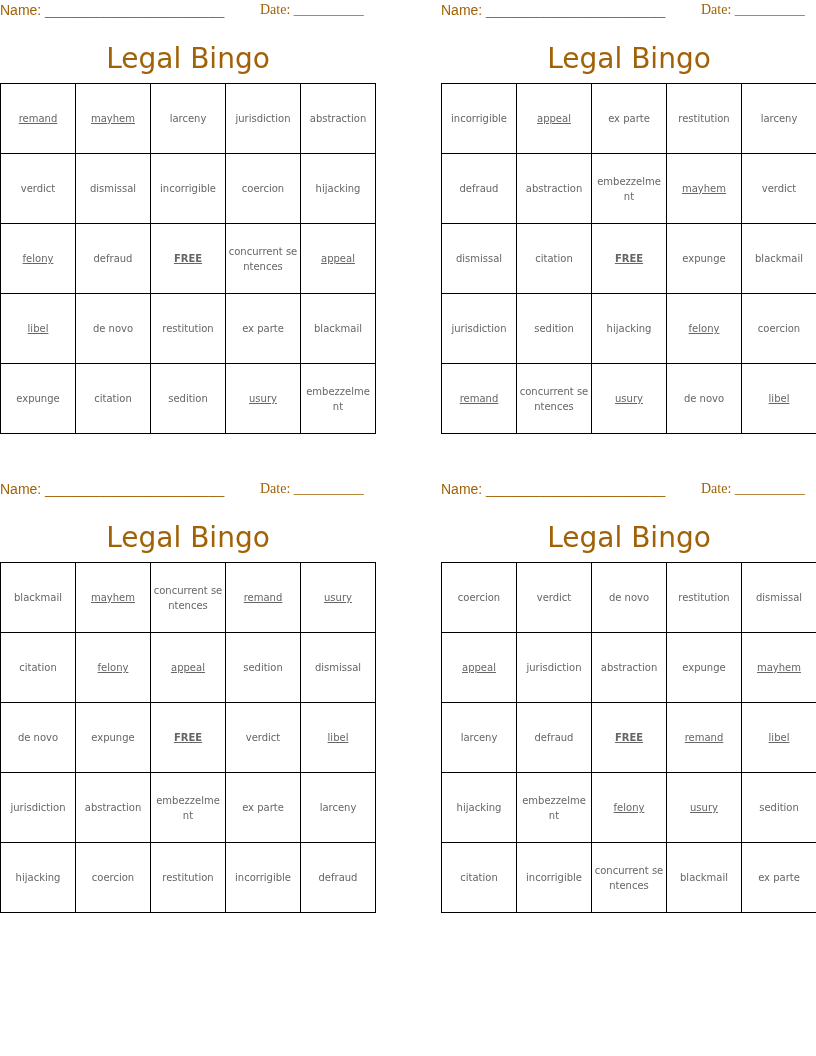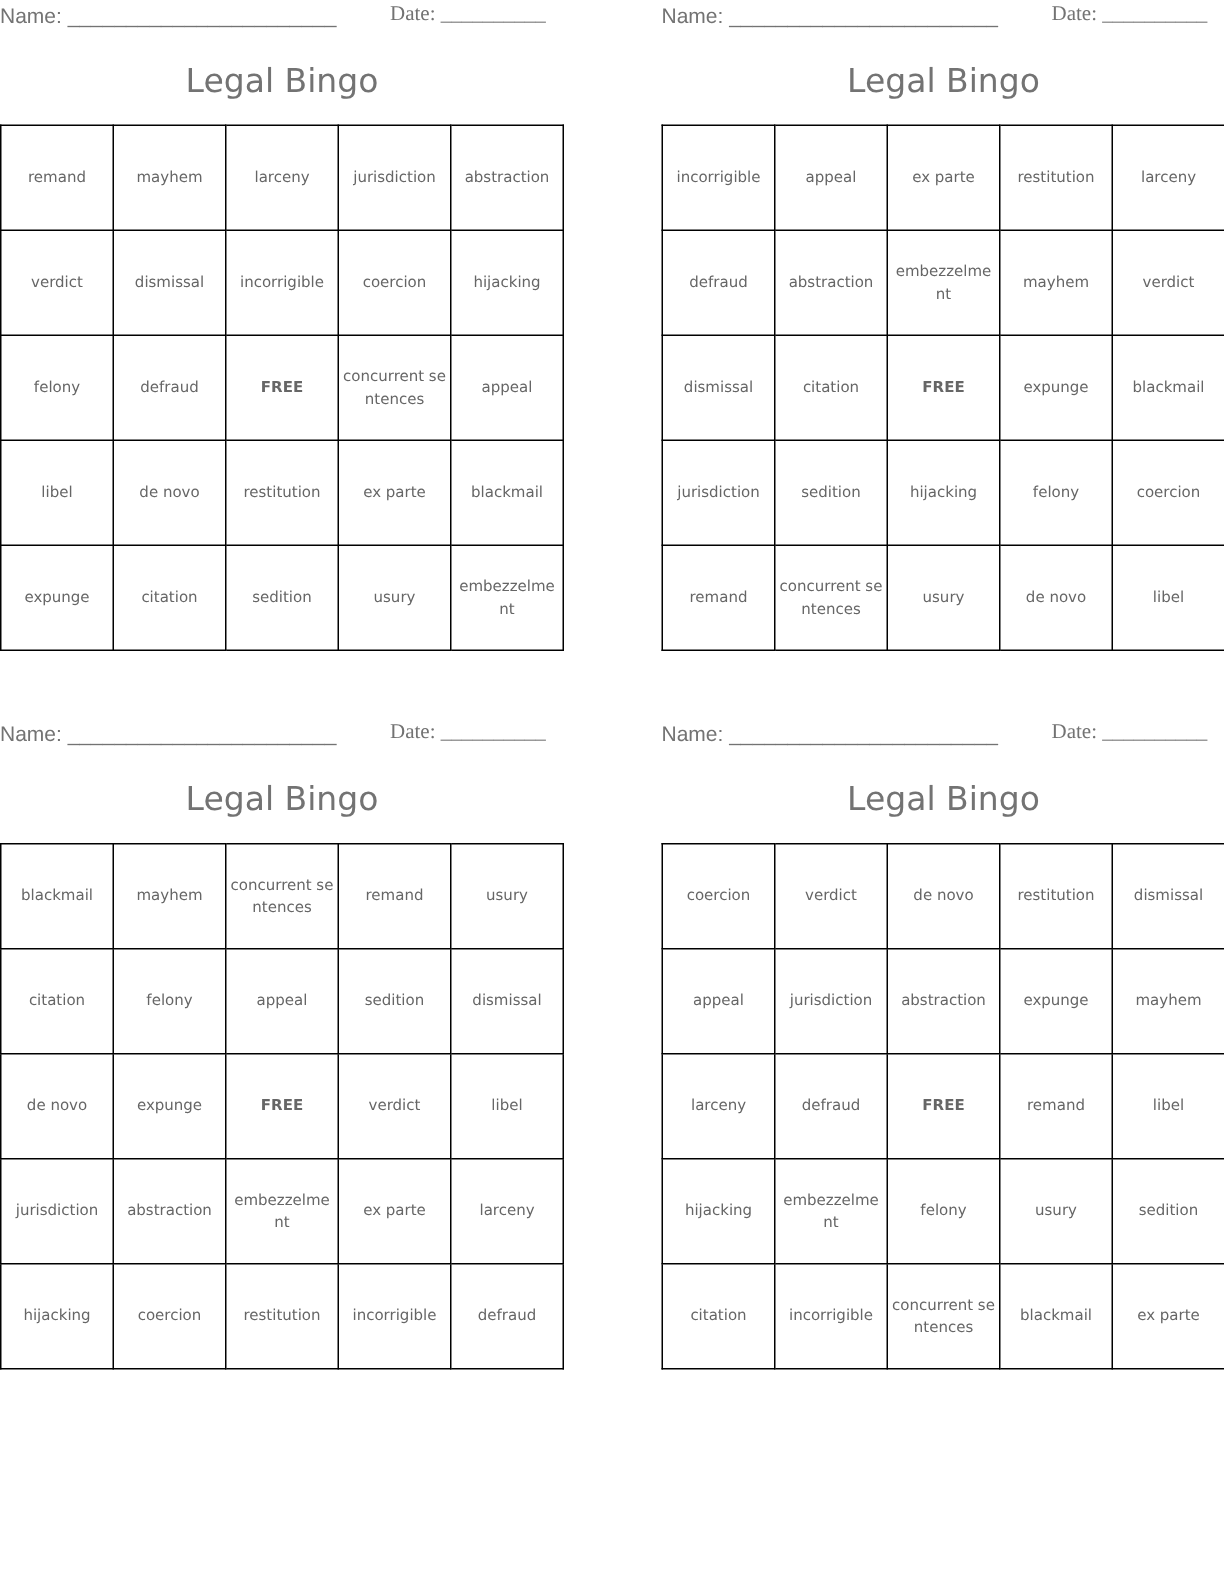--- a/index.html
+++ b/index.html
@@ -1,29 +1,29 @@
 <!DOCTYPE html>
 <html><head>
 <meta charset="utf-8">
 <style>
   * { box-sizing: border-box; margin: 0; padding: 0; }
   html, body { width: 816px; height: 1056px; background: #ffffff; overflow: hidden; }
   body { position: relative; font-family: "DejaVu Sans", sans-serif; }
   .card { position: absolute; width: 376px; height: 440px; }
   .hdr { position: absolute; top: 2px; left: 0; width: 376px; height: 18px;
-         font-family: "Liberation Sans", sans-serif; font-size: 14px; color: #737373; white-space: nowrap; }
+         font-family: "Liberation Sans", sans-serif; font-size: 14px; color: #a16207; white-space: nowrap; }
   .hdr .name { position: absolute; left: 0; top: 0; }
   .hdr .date { position: absolute; left: 260px; top: 0; font-family: Liberation Serif, serif; }
   .title { position: absolute; top: 42px; left: 0; width: 376px; text-align: center;
-           font-family: "DejaVu Sans", sans-serif; font-size: 22px; color: #737373; }
+           font-family: "DejaVu Sans", sans-serif; font-size: 28px; color: #a16207; }
   table.grid { position: absolute; top: 83px; left: 0; border-collapse: collapse; table-layout: fixed; width: 375px; }
   table.grid td { width: 75px; height: 70px; border: 1.5px solid #000; text-align: center; vertical-align: middle;
                   color: #666; font-size: 10px; line-height: 15px; padding: 0 2px; word-break: break-all; }
-  td.big { font-size: 15px; }
-  td.free { font-size: 15px; font-weight: bold; }
+  td.big { font-size: 15px; text-decoration: underline; }
+  td.free { font-size: 15px; font-weight: bold; text-decoration: underline; }
 </style>
 </head>
 <body>
 
 <div id="cards">
     <div class="card" style="left: 0px; top: 0px;">
       <div class="hdr">
         <span class="name">Name: _______________________</span>
         <span class="date">Date: __________</span>
       </div>

